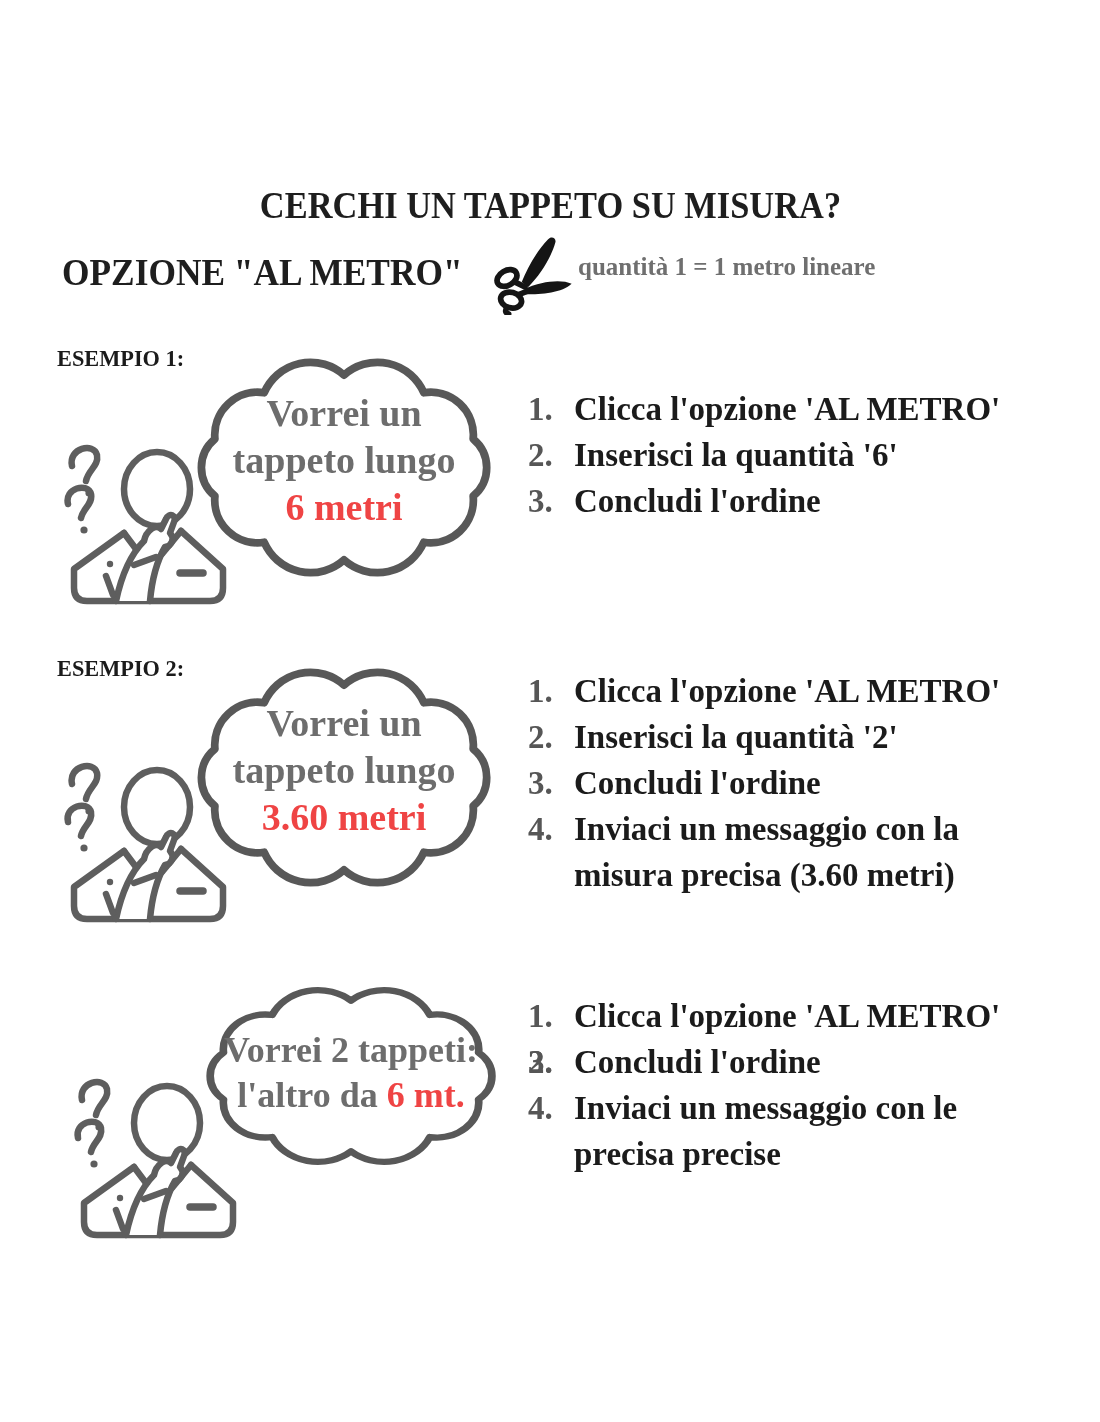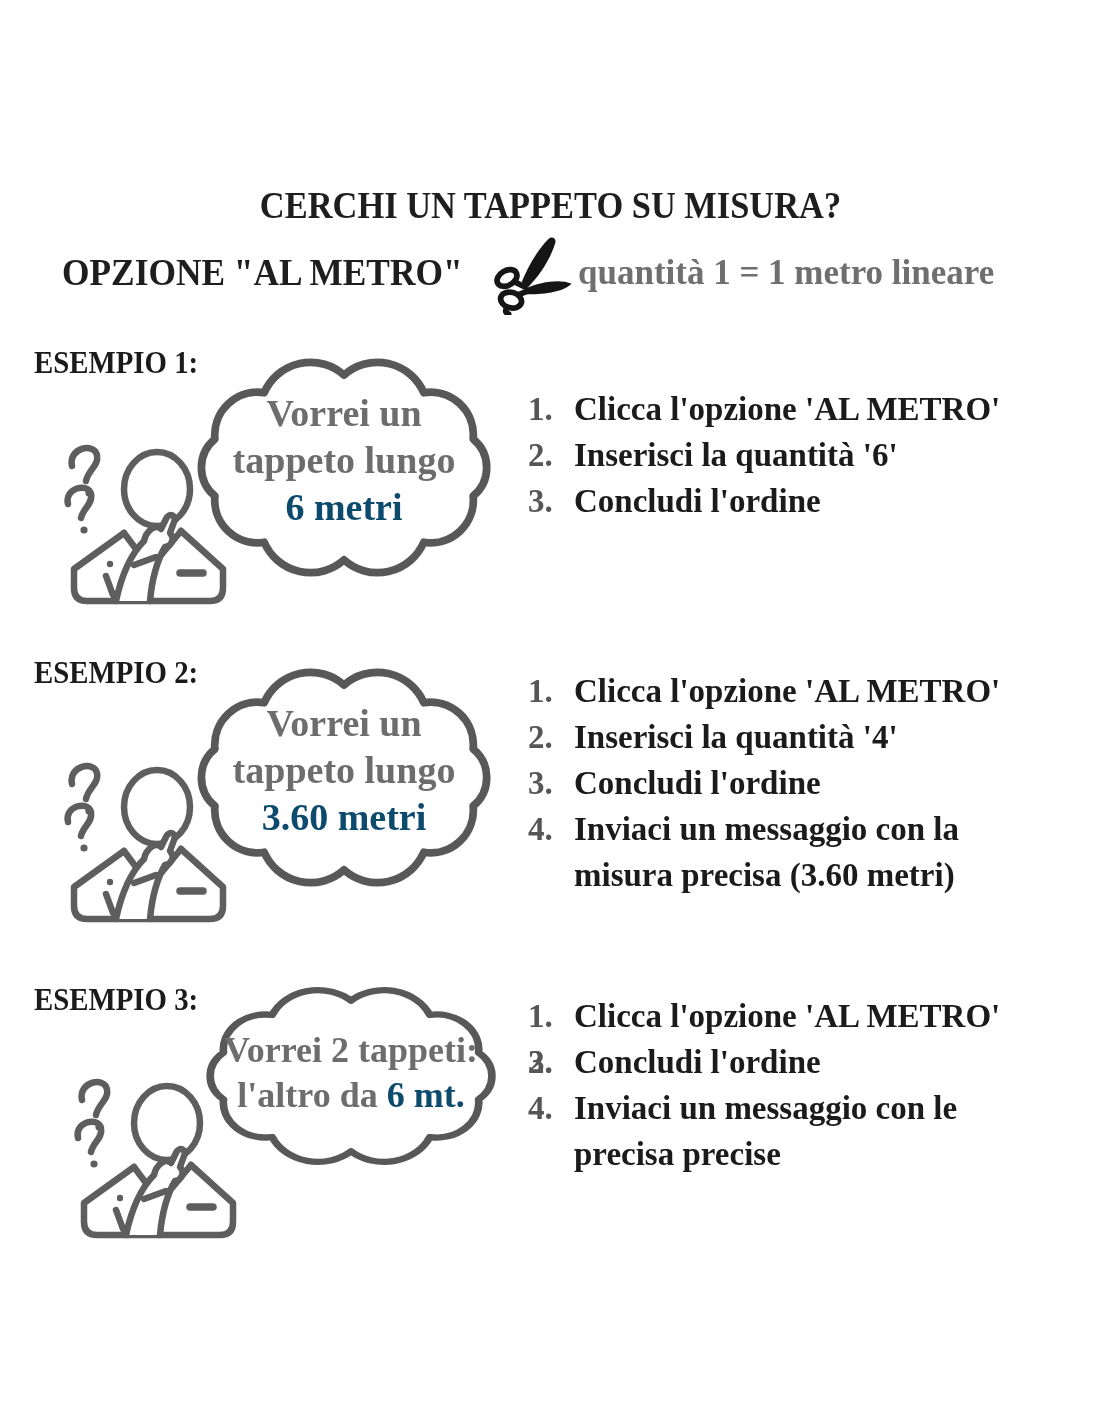--- a/index.html
+++ b/index.html
@@ -15,46 +15,46 @@
     position:absolute; top:184px; left:0; width:1100px; text-align:center;
     font-size:37px; font-weight:bold; color:#1e1e1e;
   }
   .option-label {
     position:absolute; left:62px; top:250px;
     font-size:38px; font-weight:bold; color:#1e1e1e; white-space:nowrap;
   }
   .scissors { position:absolute; left:489px; top:233px; width:90px; height:100px; }
   .quantity-note {
     position:absolute; left:578px; top:253px;
-    font-size:35px; font-weight:bold; color:#6f6f6f; white-space:nowrap;
+    font-size:25px; font-weight:bold; color:#6f6f6f; white-space:nowrap;
   }
 
   
   .example { position:absolute; left:0; width:1100px; height:312px; }
   #ex0 { top:340px; }
   #ex1 { top:650px; }
   #ex2 { top:968px; }
 
   .ex-label {
-    position:absolute; left:34px; top:5px;
-    font-size:31px; font-weight:bold; color:#1b1b1b; white-space:nowrap;
+    position:absolute; left:57px; top:5px;
+    font-size:24px; font-weight:bold; color:#1b1b1b; white-space:nowrap;
   }
   #ex2 .ex-label { top:14px; }
 
   .cloud { position:absolute; left:183px; top:5px; width:322px; height:245px; }
   #ex2 .cloud { left:192px; top:8px; width:318px; height:200px; }
   .cloud svg { position:absolute; inset:0; width:100%; height:100%; overflow:visible; }
   .bubble-text {
     position:absolute; inset:0; display:flex; flex-direction:column;
     align-items:center; justify-content:center; padding-bottom:14px;
     font-size:38px; line-height:47px; font-weight:bold; color:#6d6d6d; text-align:center;
   }
   #ex2 .bubble-text { font-size:36px; line-height:45px; padding-bottom:6px; }
   .bubble-line { white-space:nowrap; }
-  .seg.strong { color:#0c4a6e; }
+  .seg.strong { color:#ef4444; }
 
   .person { position:absolute; width:168px; height:168px; }
   #ex0 .person { left:62px; top:100px; }
   #ex1 .person { left:62px; top:108px; }
   #ex2 .person { left:72px; top:106px; }
 
   .steps {
     position:absolute; left:528px; width:515px; margin:0; padding:0; list-style:none;
     font-size:33px; line-height:46px; font-weight:bold; color:#1b1b1b;
   }
@@ -168,30 +168,27 @@
         <use href="#cloud-shape"></use>
       </svg>
     <div class="bubble-text">
         <div class="bubble-line"><span class="seg">Vorrei un</span></div>
         <div class="bubble-line"><span class="seg">tappeto lungo</span></div>
         <div class="bubble-line"><span class="seg strong">3.60 metri</span></div>
       </div>
   </div>
   <ol class="steps">
       <li><span class="step-num">1.</span><span class="step-text">Clicca l'opzione 'AL METRO'</span></li>
-      <li><span class="step-num">2.</span><span class="step-text">Inserisci la quantità '4'</span></li>
+      <li><span class="step-num">2.</span><span class="step-text">Inserisci la quantità '2'</span></li>
       <li><span class="step-num">3.</span><span class="step-text">Concludi l'ordine</span></li>
       <li><span class="step-num">4.</span><span class="step-text">Inviaci un messaggio con la misura precisa (3.60 metri)</span></li>
     </ol>
 </section>
 
 <section class="example" id="ex2">
-  <div class="ex-label">
-    <span class="condensed from-left">ESEMPIO 3:</span>
-  </div>
   <div class="person">
     <svg viewBox="0 0 168 168">
         <use href="#person-shape"></use>
       </svg>
   </div>
   <div class="cloud">
     <svg viewBox="-6 -6 332 252" preserveAspectRatio="none">
         <use href="#cloud-shape"></use>
       </svg>
     <div class="bubble-text">

